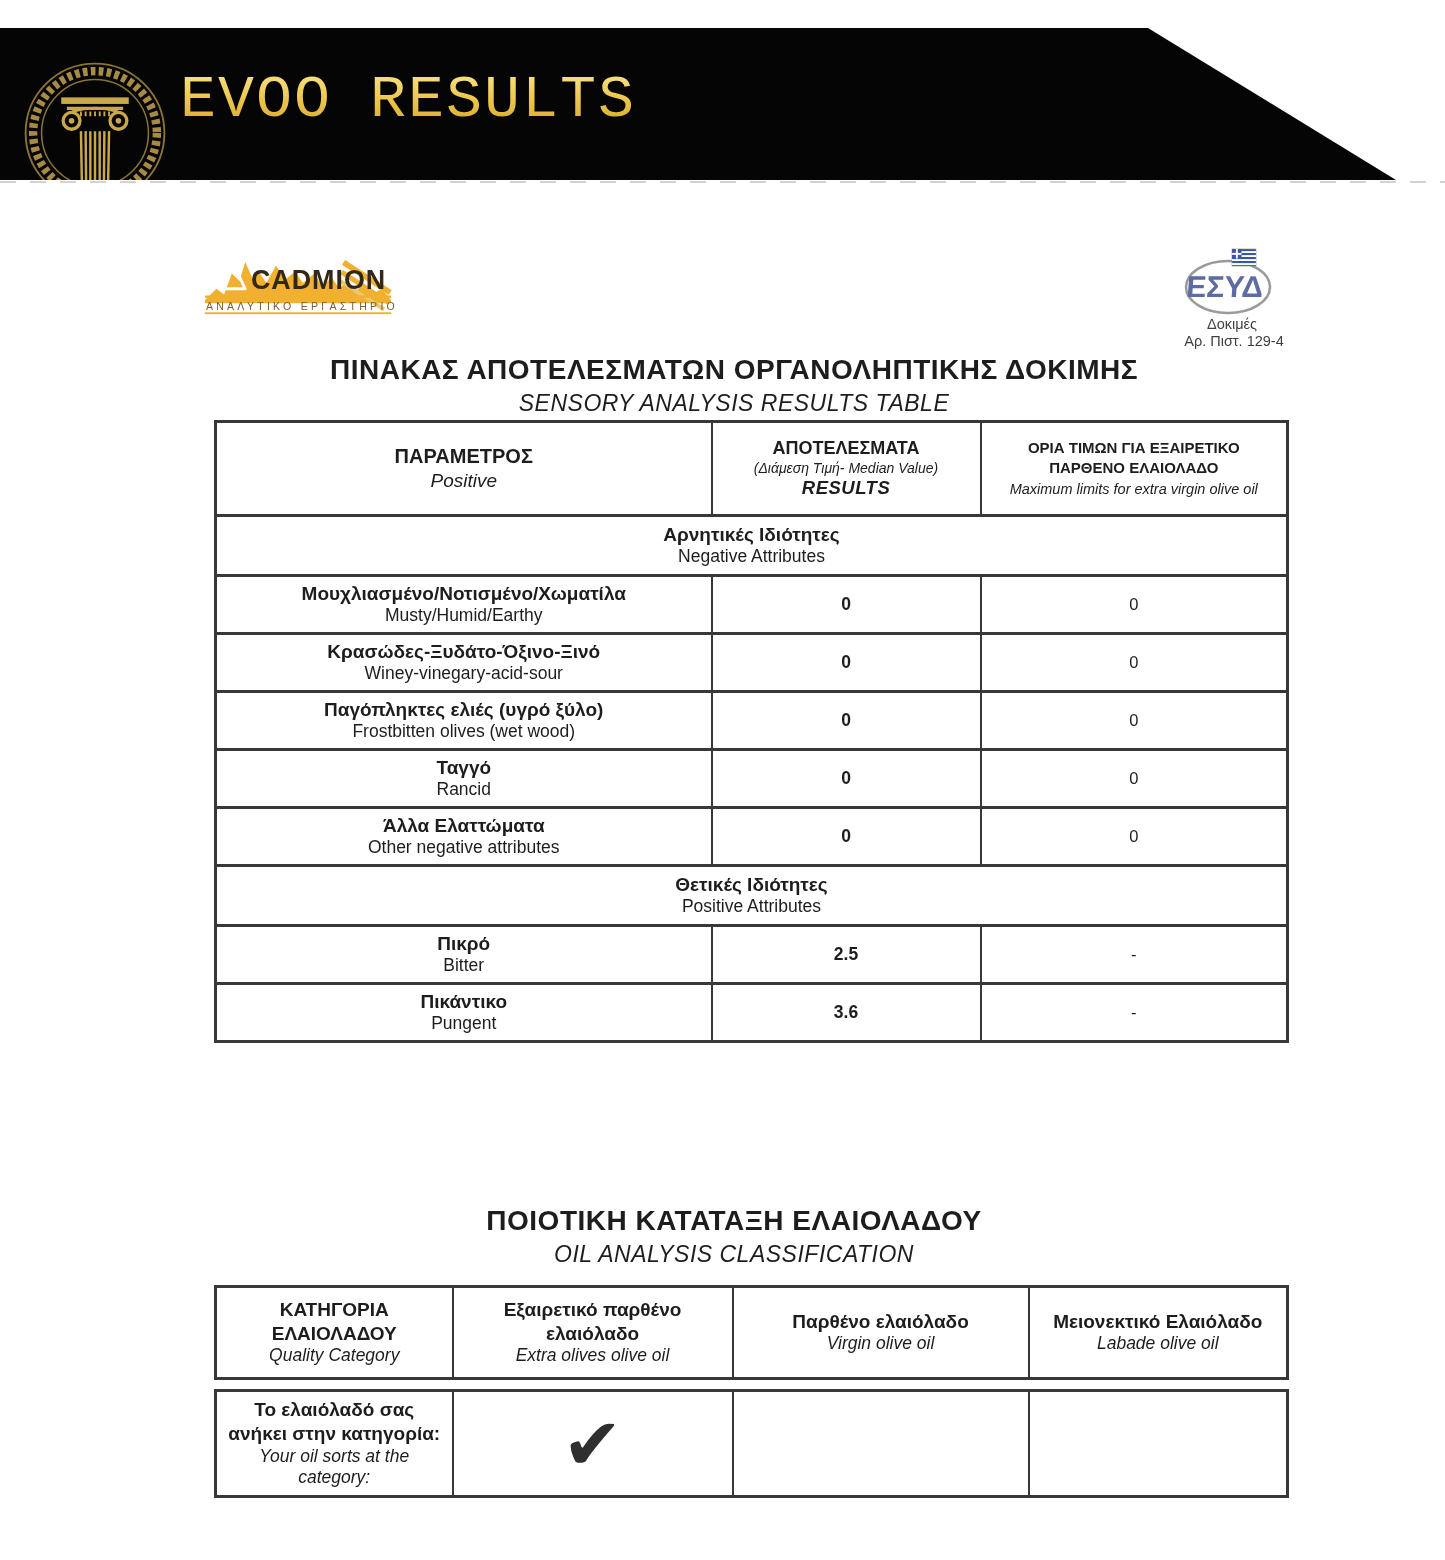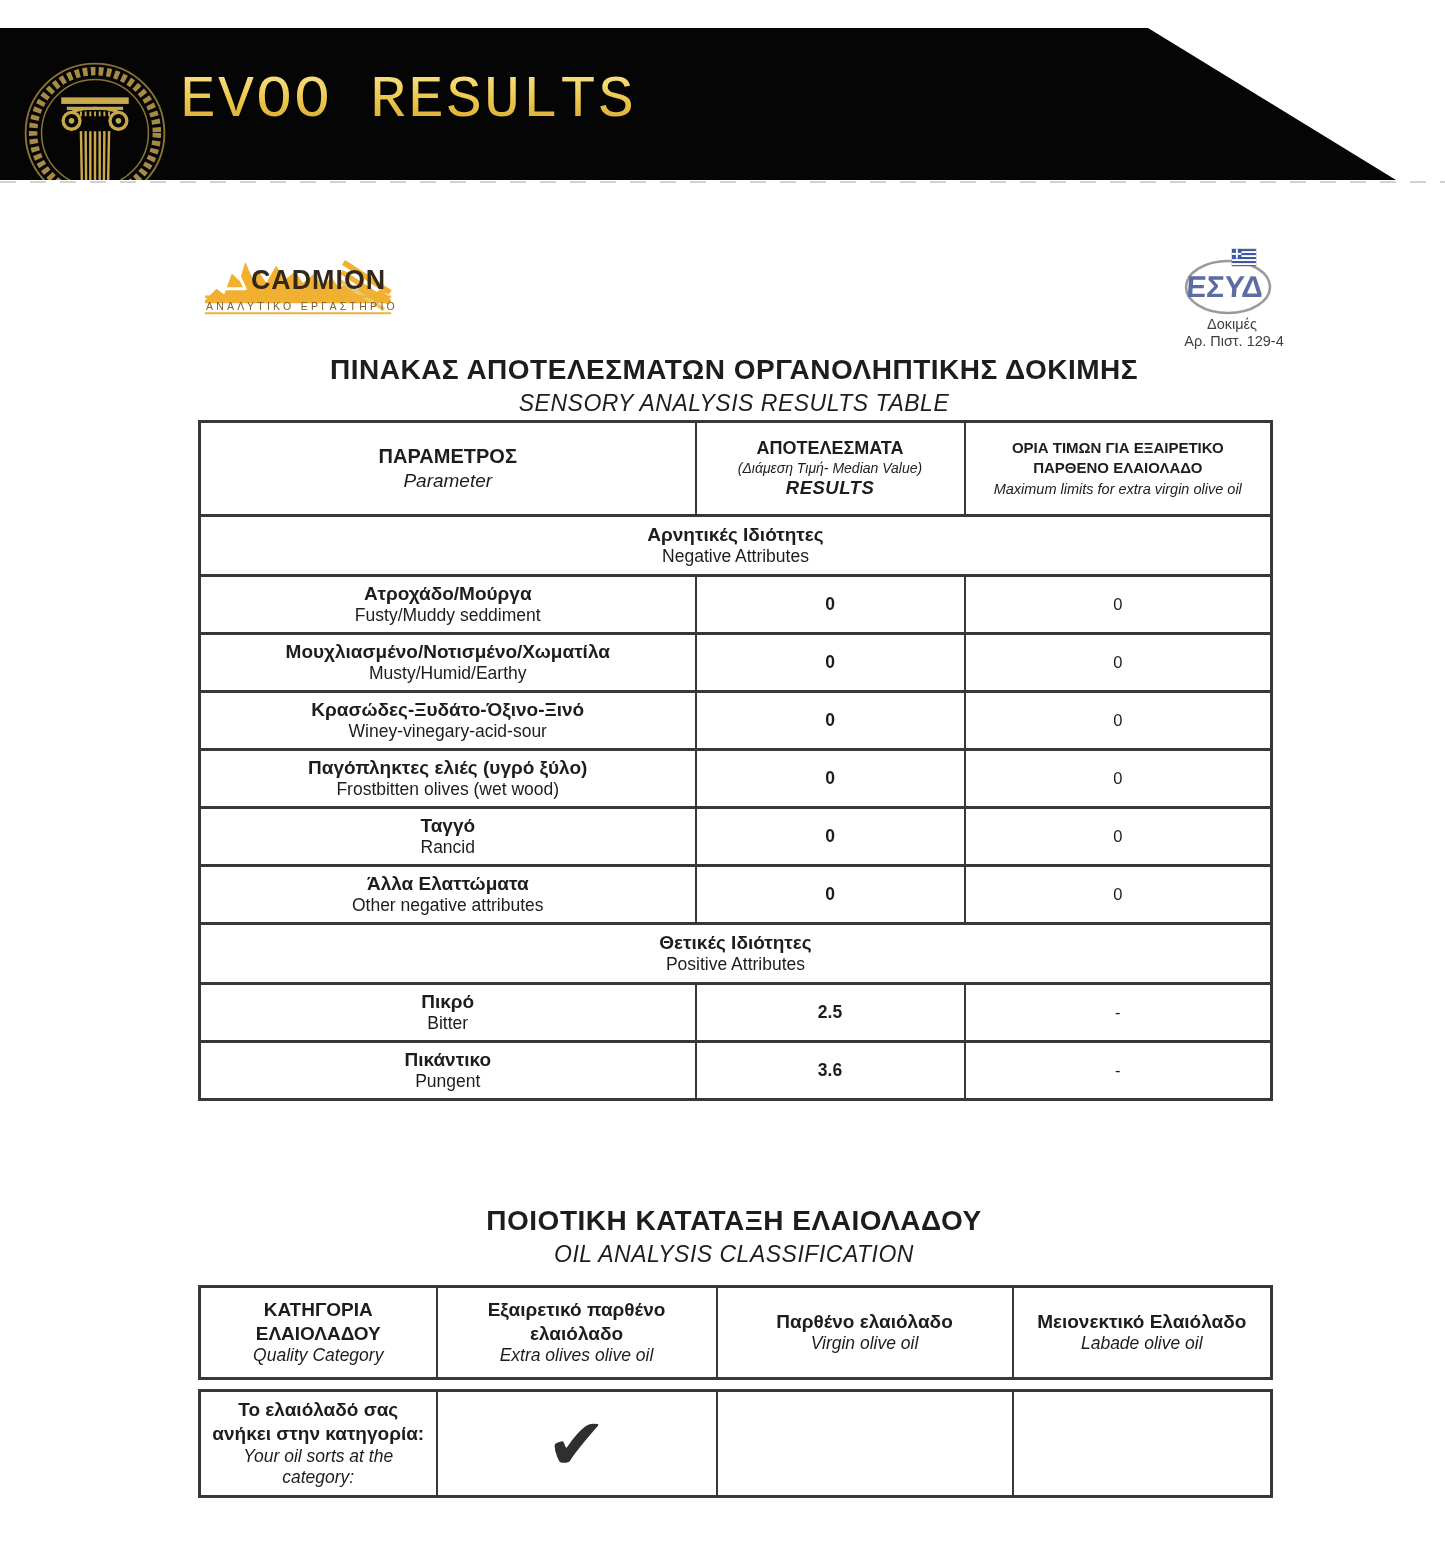--- a/index.html
+++ b/index.html
@@ -23,21 +23,21 @@
   
   .cadmion { position:absolute; left:203px; top:250px; }
   .esyd { position:absolute; left:1180px; top:243px; }
 
   
   .sec-title { position:absolute; left:198px; width:1072px; text-align:center; }
   .sec-title .el { font-size:28px; font-weight:700; letter-spacing:.5px; }
   .sec-title .en { font-size:23px; font-style:italic; margin-top:4px; letter-spacing:.5px; }
 
   
-  table { border-collapse:collapse; table-layout:fixed; }
+  table { border-collapse:collapse; table-layout:fixed;margin-left:16px; }
   .sensory-table { position:absolute; left:198px; top:420px; width:1072px; }
   .sensory-table td { border:2px solid #383838; border-top-width:3px; border-bottom-width:3px;
                       text-align:center; vertical-align:middle; padding:4px 8px; }
   .sensory-table { border:3px solid #383838; }
   tr.hdr { height:94px; }
   tr.section { height:60px; }
   tr.datarow { height:58px; }
   .g  { font-weight:700; font-size:19px; line-height:1.25; }
   .e  { font-weight:400; font-size:17.5px; line-height:1.25; }
   .hdr .g { font-size:20px; }
@@ -142,48 +142,40 @@
   <table class="sensory-table">
     <colgroup>
         <col style="width:496px">
         <col style="width:269px">
         <col style="width:307px">
       </colgroup>
     <tbody>
       <tr class="hdr">
         <td>
           <div class="g">ΠΑΡΑΜΕΤΡΟΣ</div>
-          <div class="e">Parameter</div>
+          <div class="e">Positive</div>
         </td>
         <td>
           <div class="res-head">ΑΠΟΤΕΛΕΣΜΑΤΑ</div>
           <div class="res-note">(Διάμεση Τιμή- Median Value)</div>
           <div class="res-word">RESULTS</div>
         </td>
         <td>
           <div class="lim-head">ΟΡΙΑ ΤΙΜΩΝ ΓΙΑ ΕΞΑΙΡΕΤΙΚΟ ΠΑΡΘΕΝΟ ΕΛΑΙΟΛΑΔΟ</div>
           <div class="lim-note">Maximum limits for extra virgin olive oil</div>
         </td>
       </tr>
 
       <tr class="section">
         <td colspan="3">
           <div class="g">Αρνητικές Ιδιότητες</div>
           <div class="e">Negative Attributes</div>
         </td>
       </tr>
 
-      <tr class="datarow">
-        <td>
-            <div class="g">Ατροχάδο/Μούργα</div>
-            <div class="e">Fusty/Muddy seddiment</div>
-          </td>
-        <td><span class="val">0</span></td>
-        <td><span class="lim">0</span></td>
-      </tr>
       <tr class="datarow">
         <td>
             <div class="g">Μουχλιασμένο/Νοτισμένο/Χωματίλα</div>
             <div class="e">Musty/Humid/Earthy</div>
           </td>
         <td><span class="val">0</span></td>
         <td><span class="lim">0</span></td>
       </tr>
       <tr class="datarow">
         <td>

